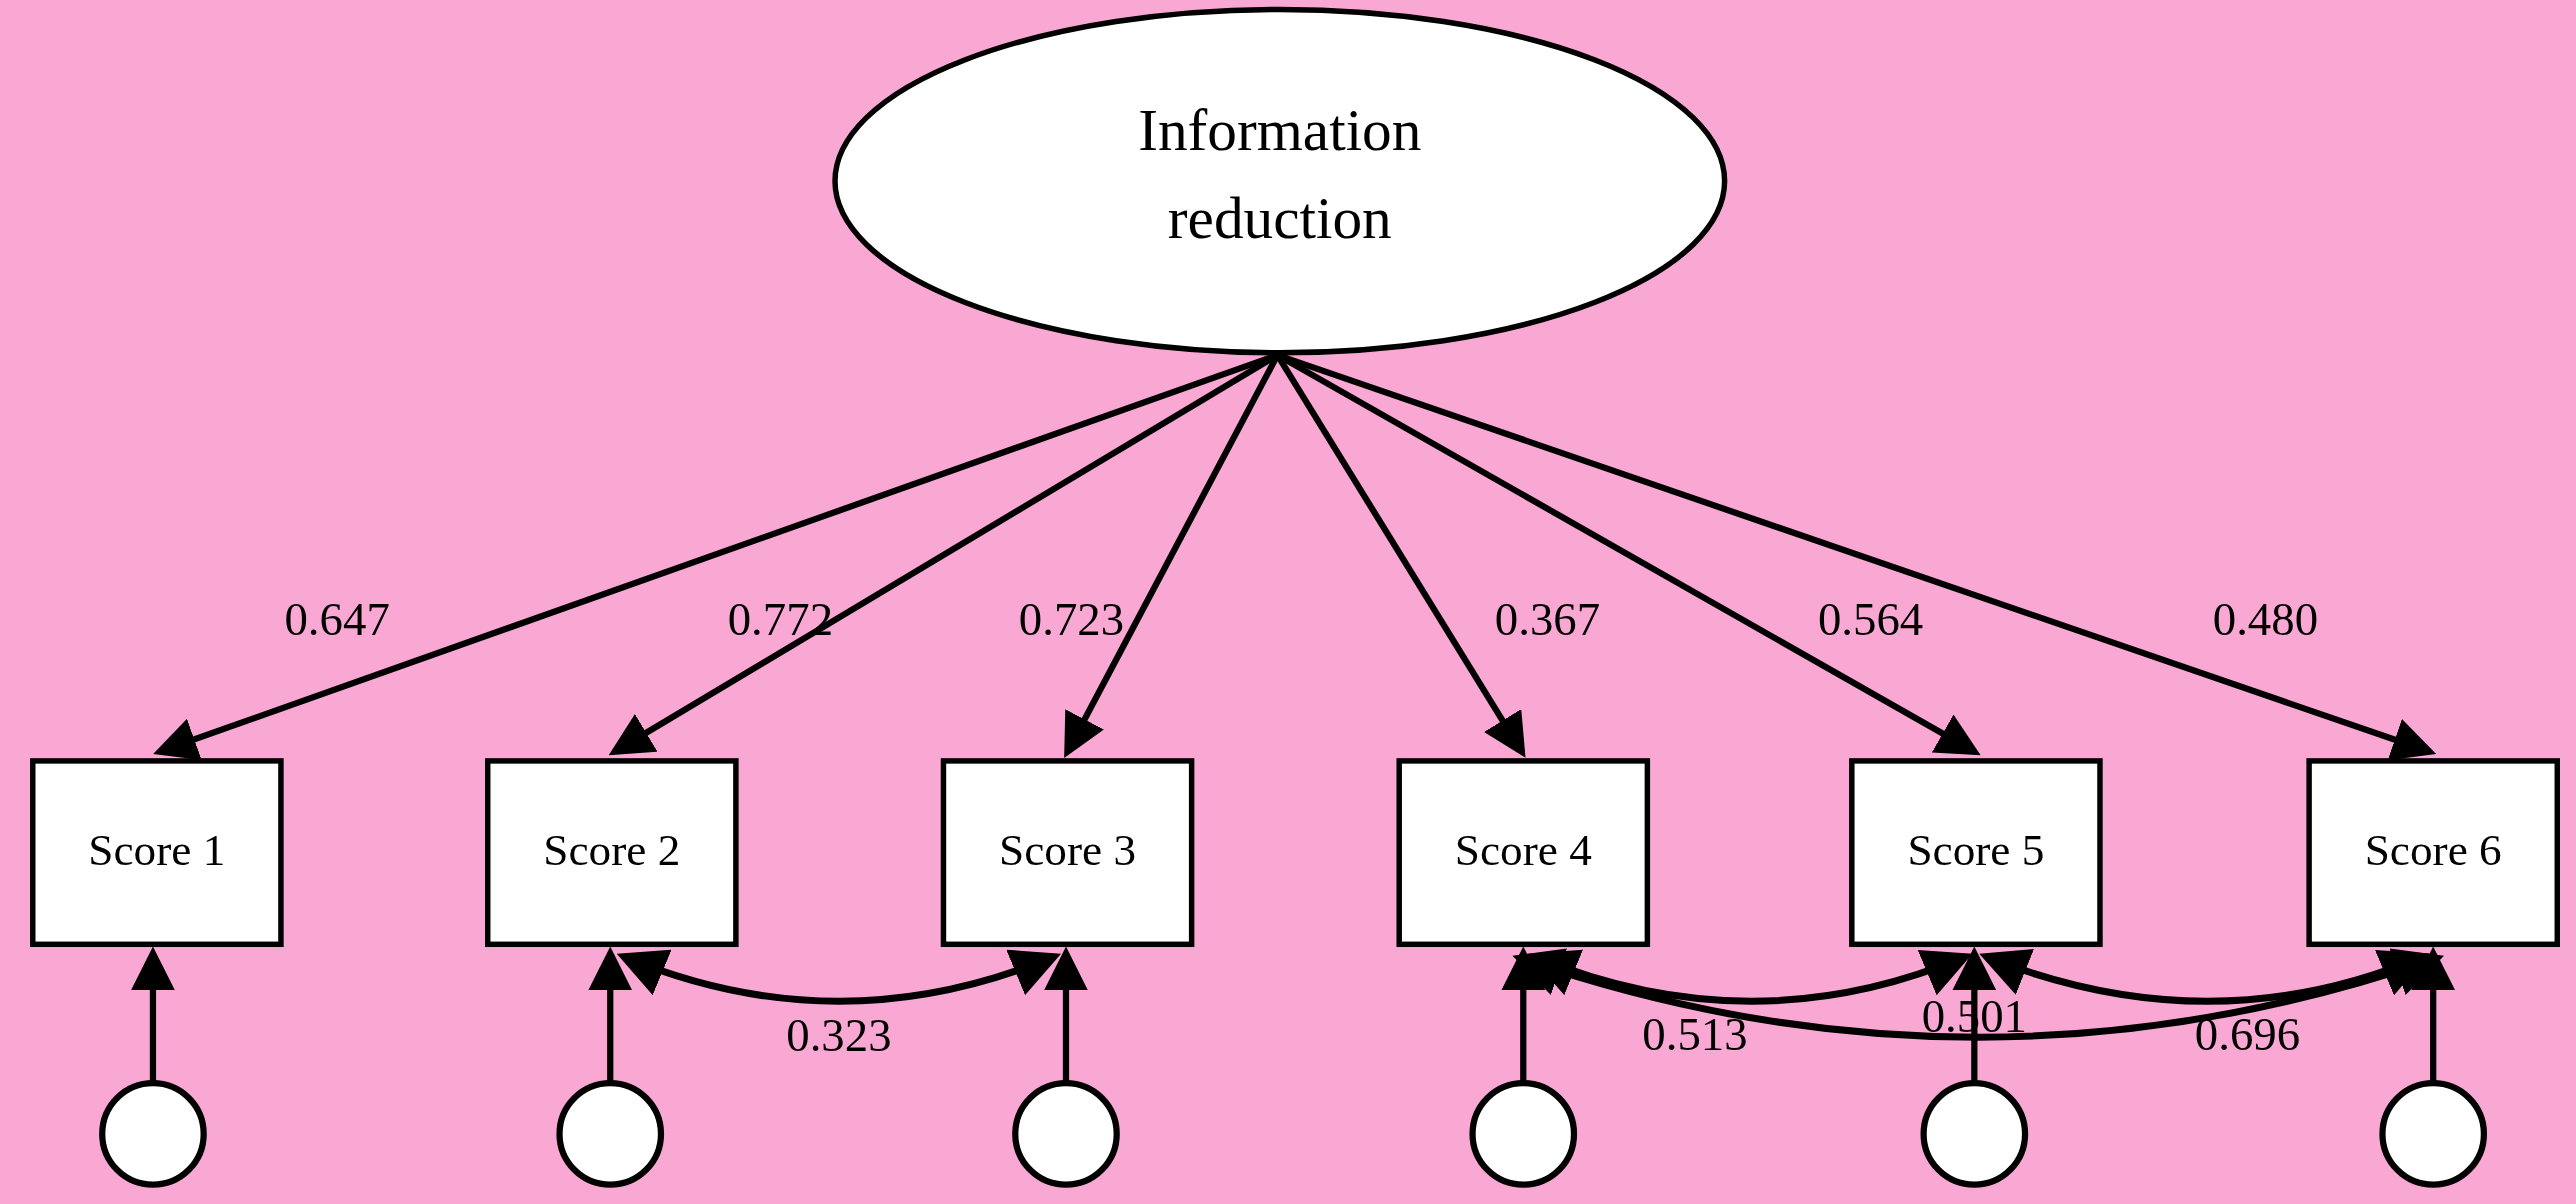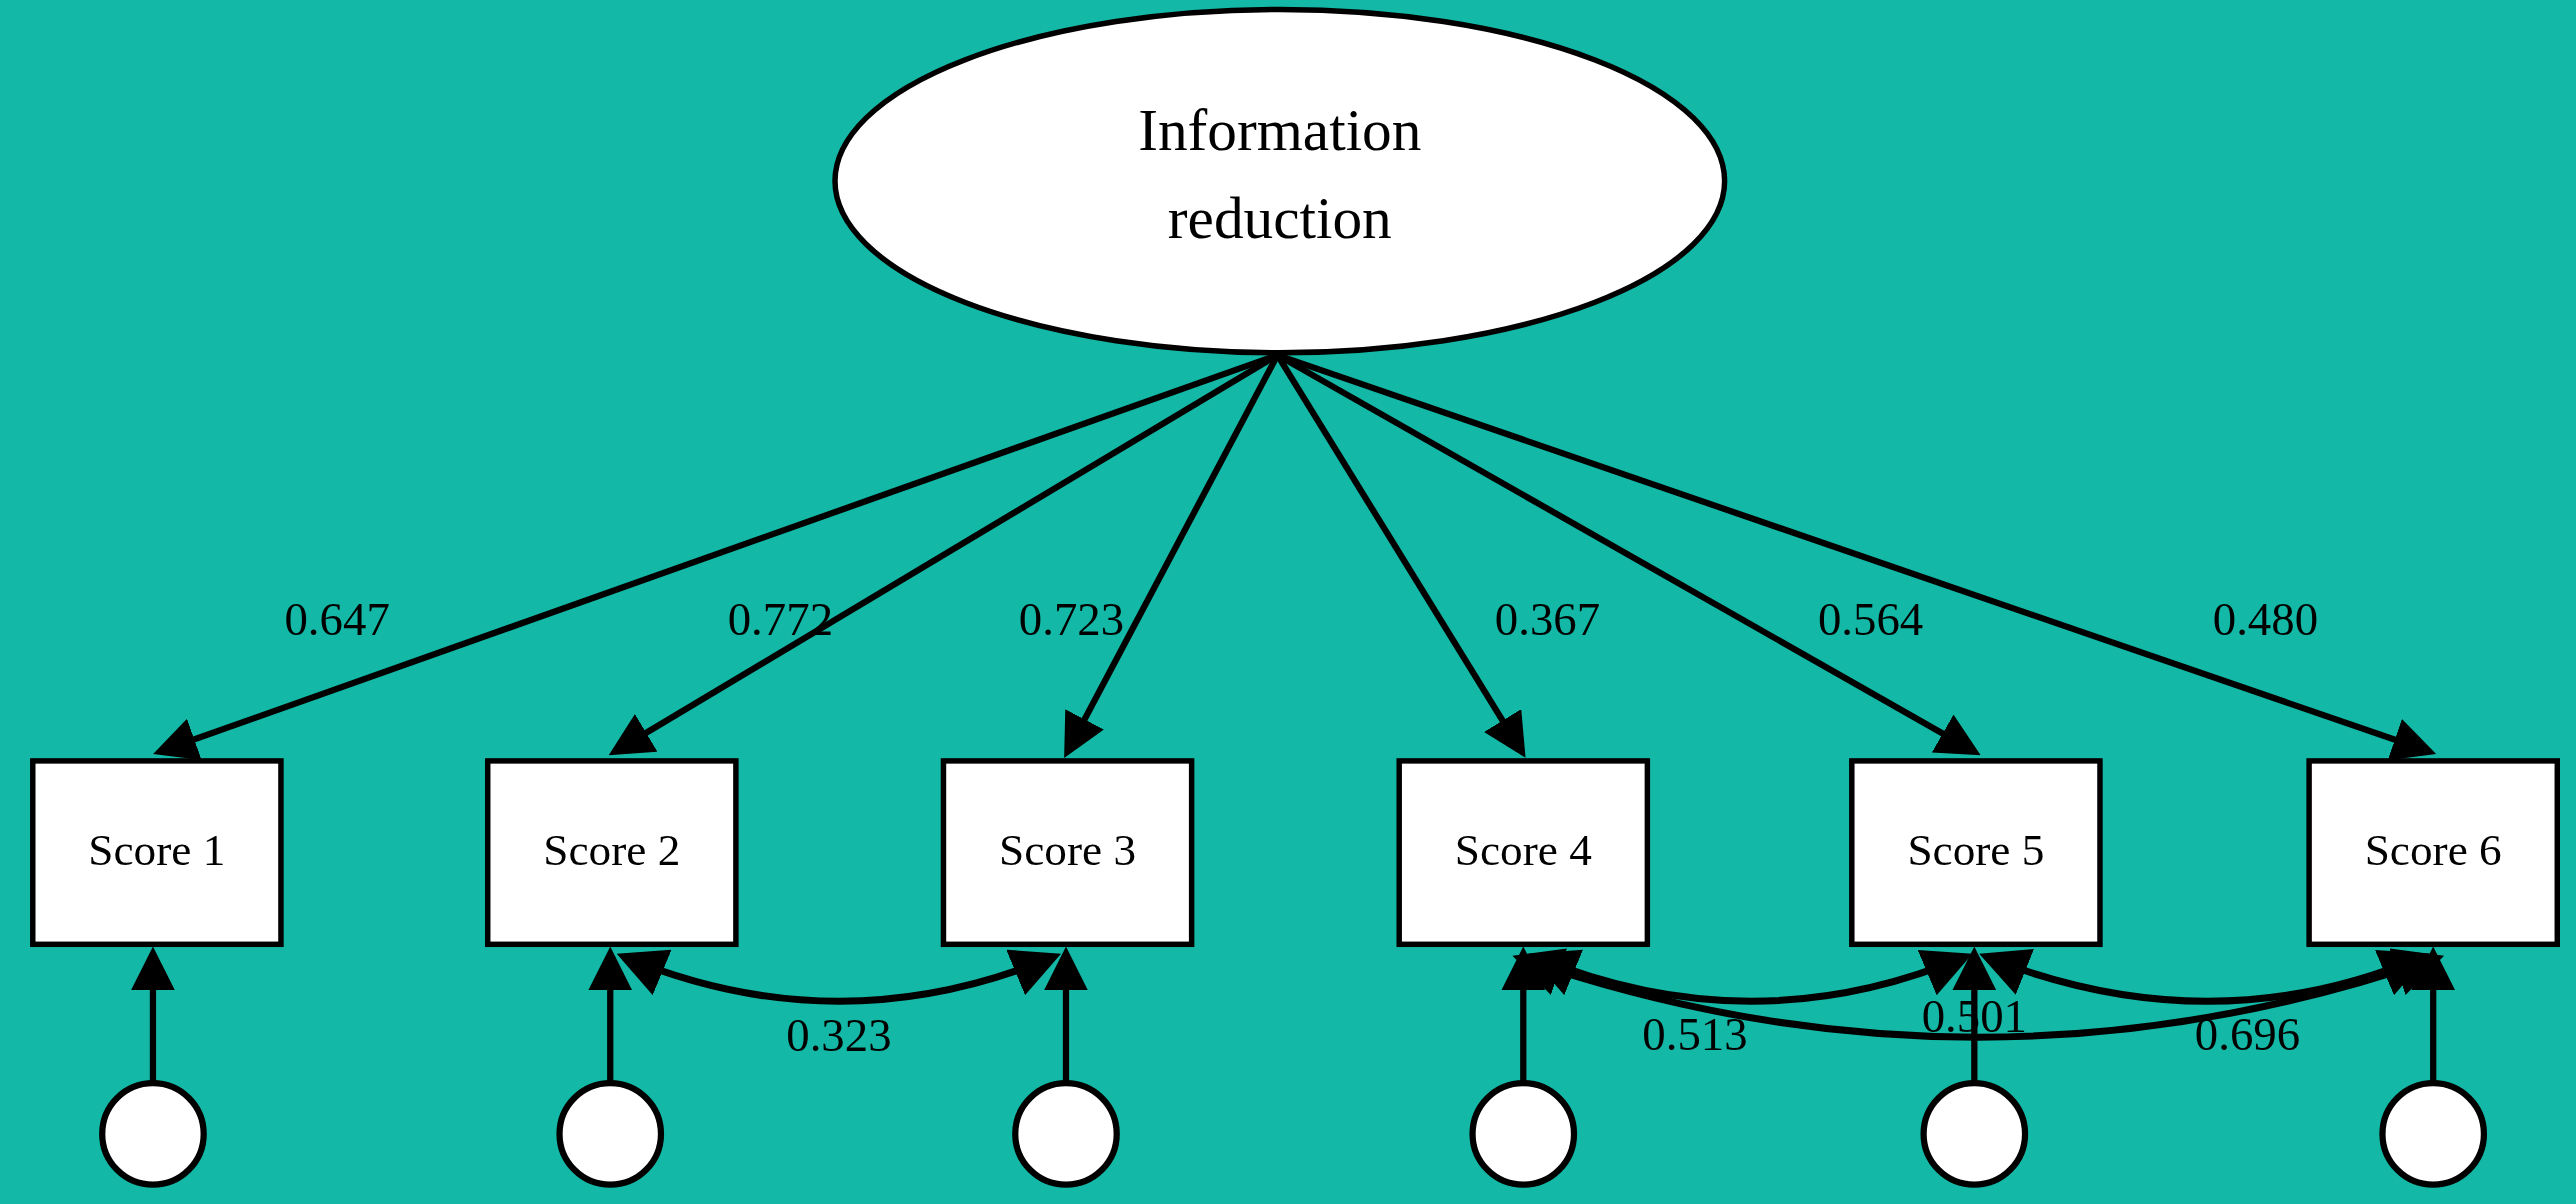--- a/index.html
+++ b/index.html
@@ -4,21 +4,21 @@
 <style>
   html, body {
     margin: 0;
     padding: 0;
     background: #ffffff;
   }
   #diagram-root {
     position: relative;
     width: 2576px;
     height: 1205px;
-    background: #14b8a6;
+    background: #f9a8d4;
     font-family: "Liberation Serif", "DejaVu Serif", serif;
     overflow: hidden;
   }
   #sem-canvas {
     position: absolute;
     top: 0;
     left: 0;
     width: 2576px;
     height: 1205px;
   }

